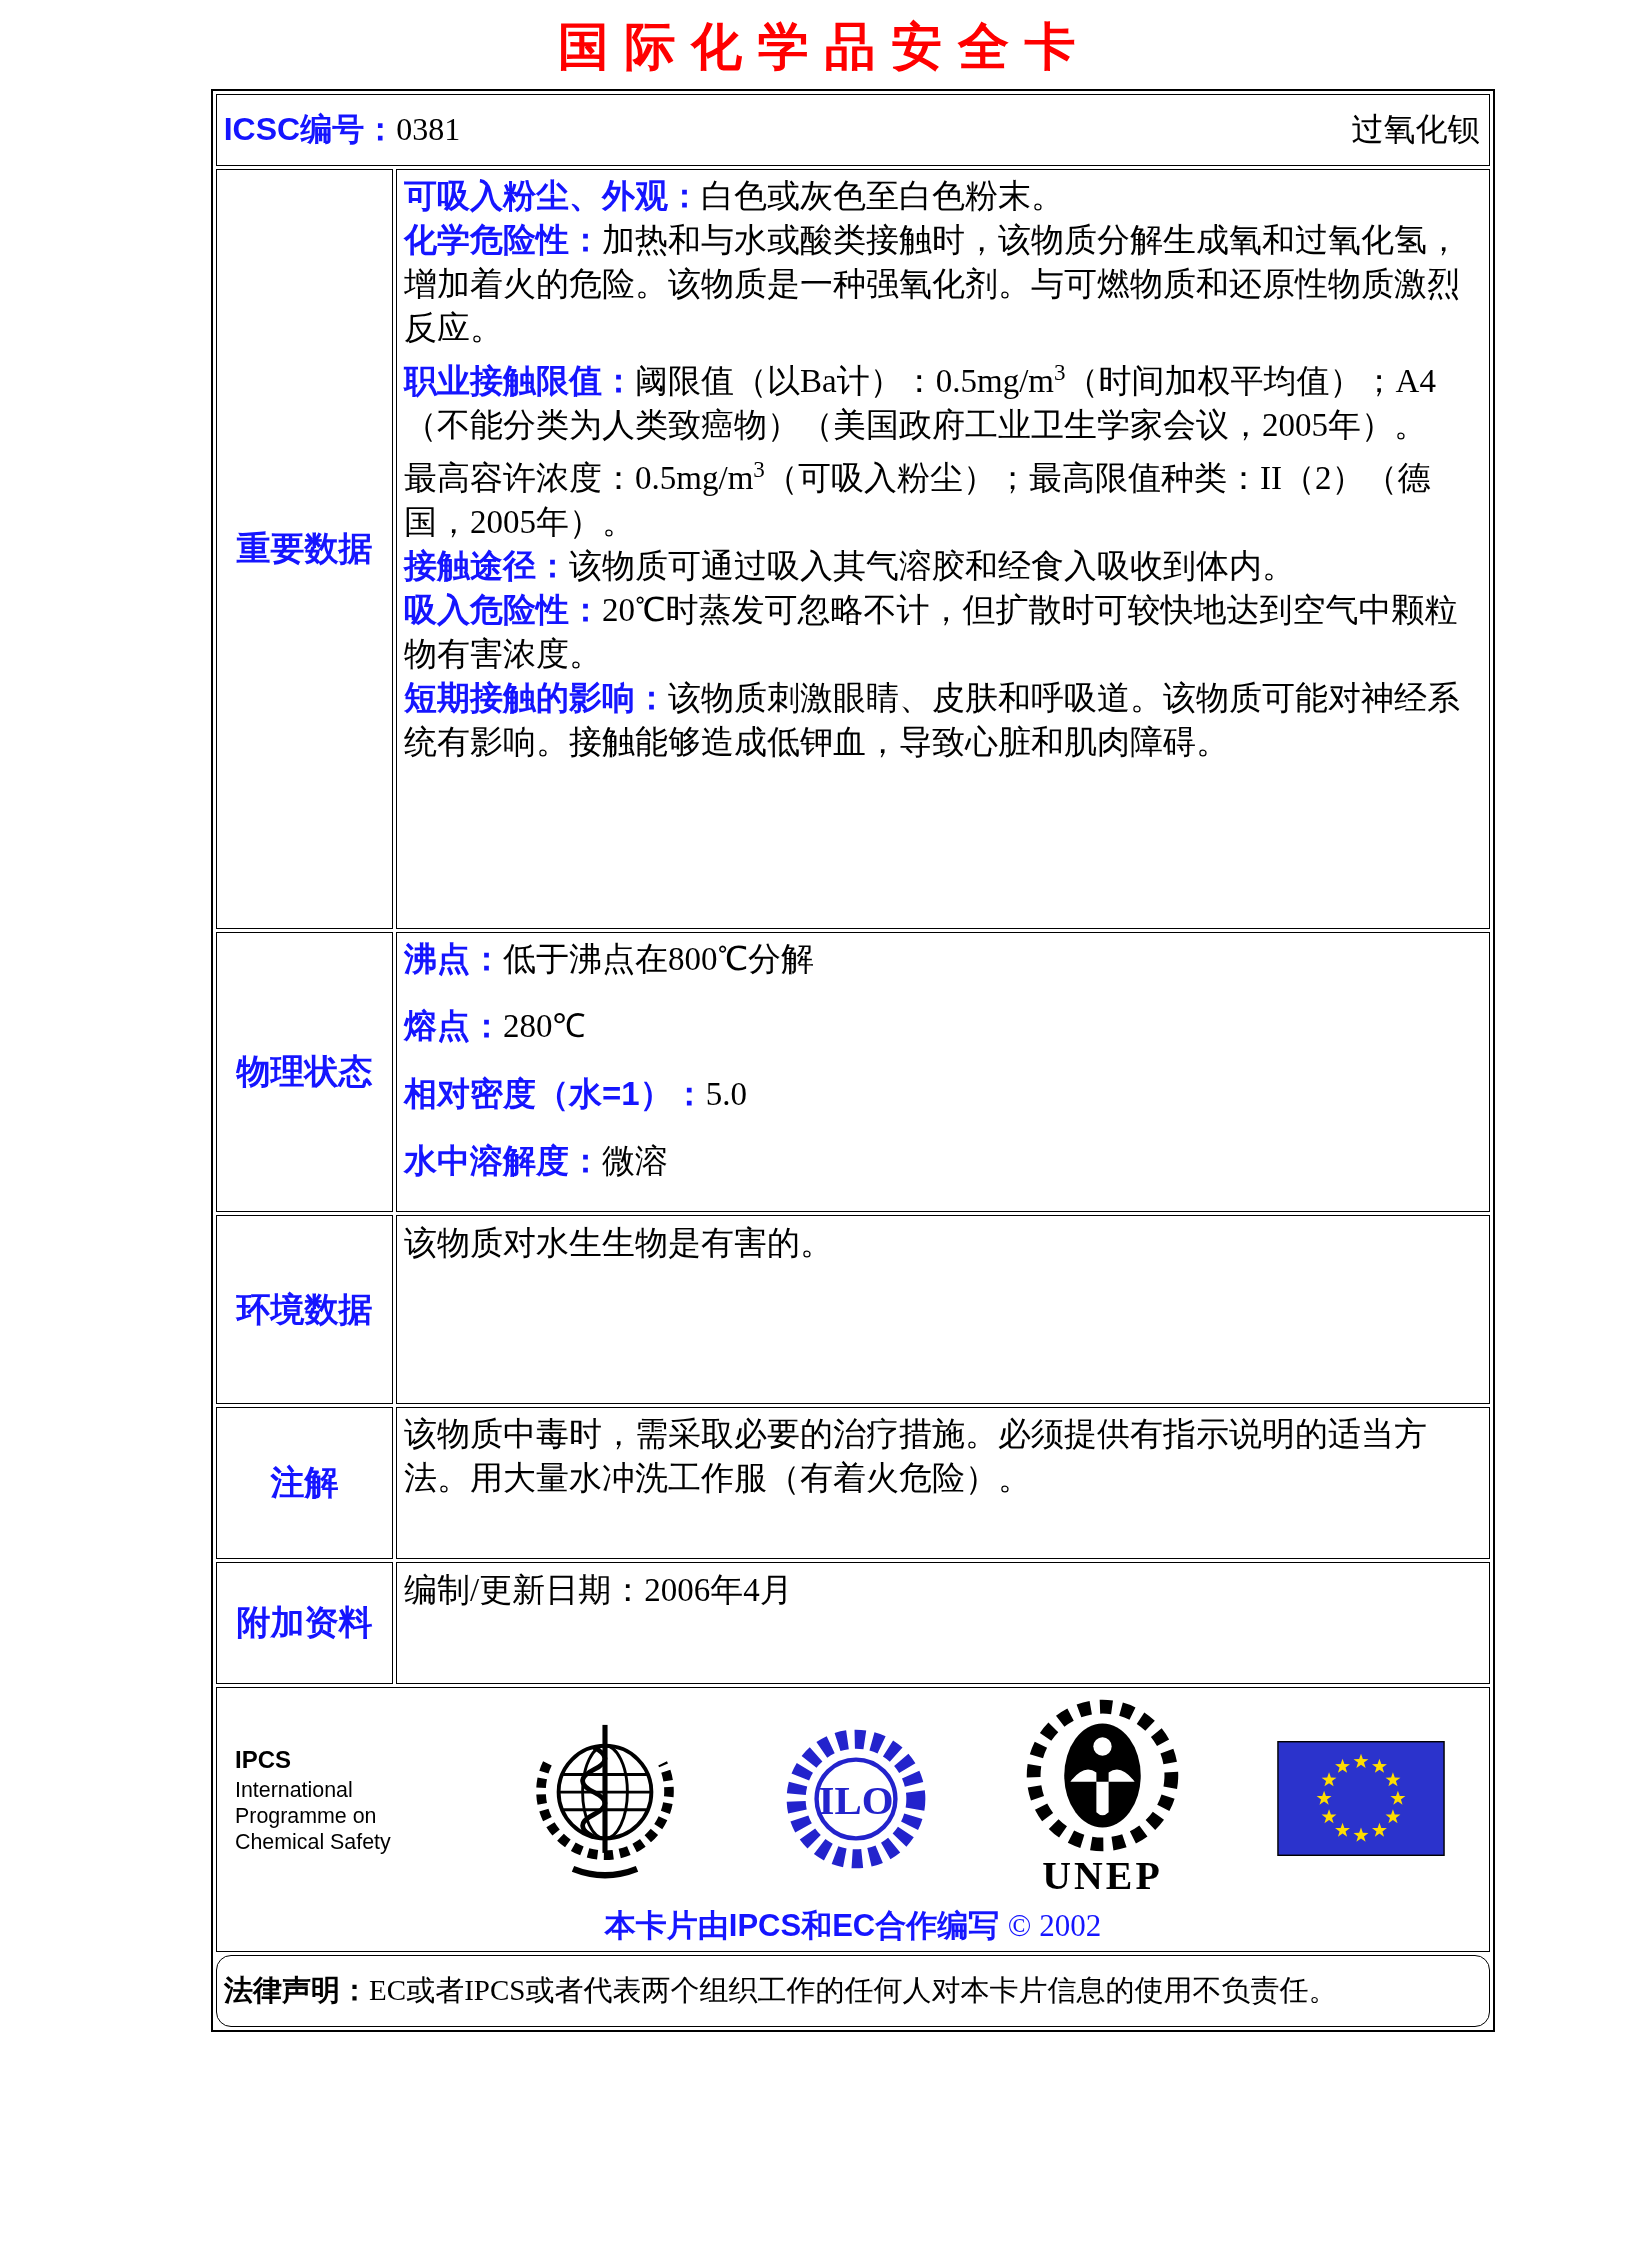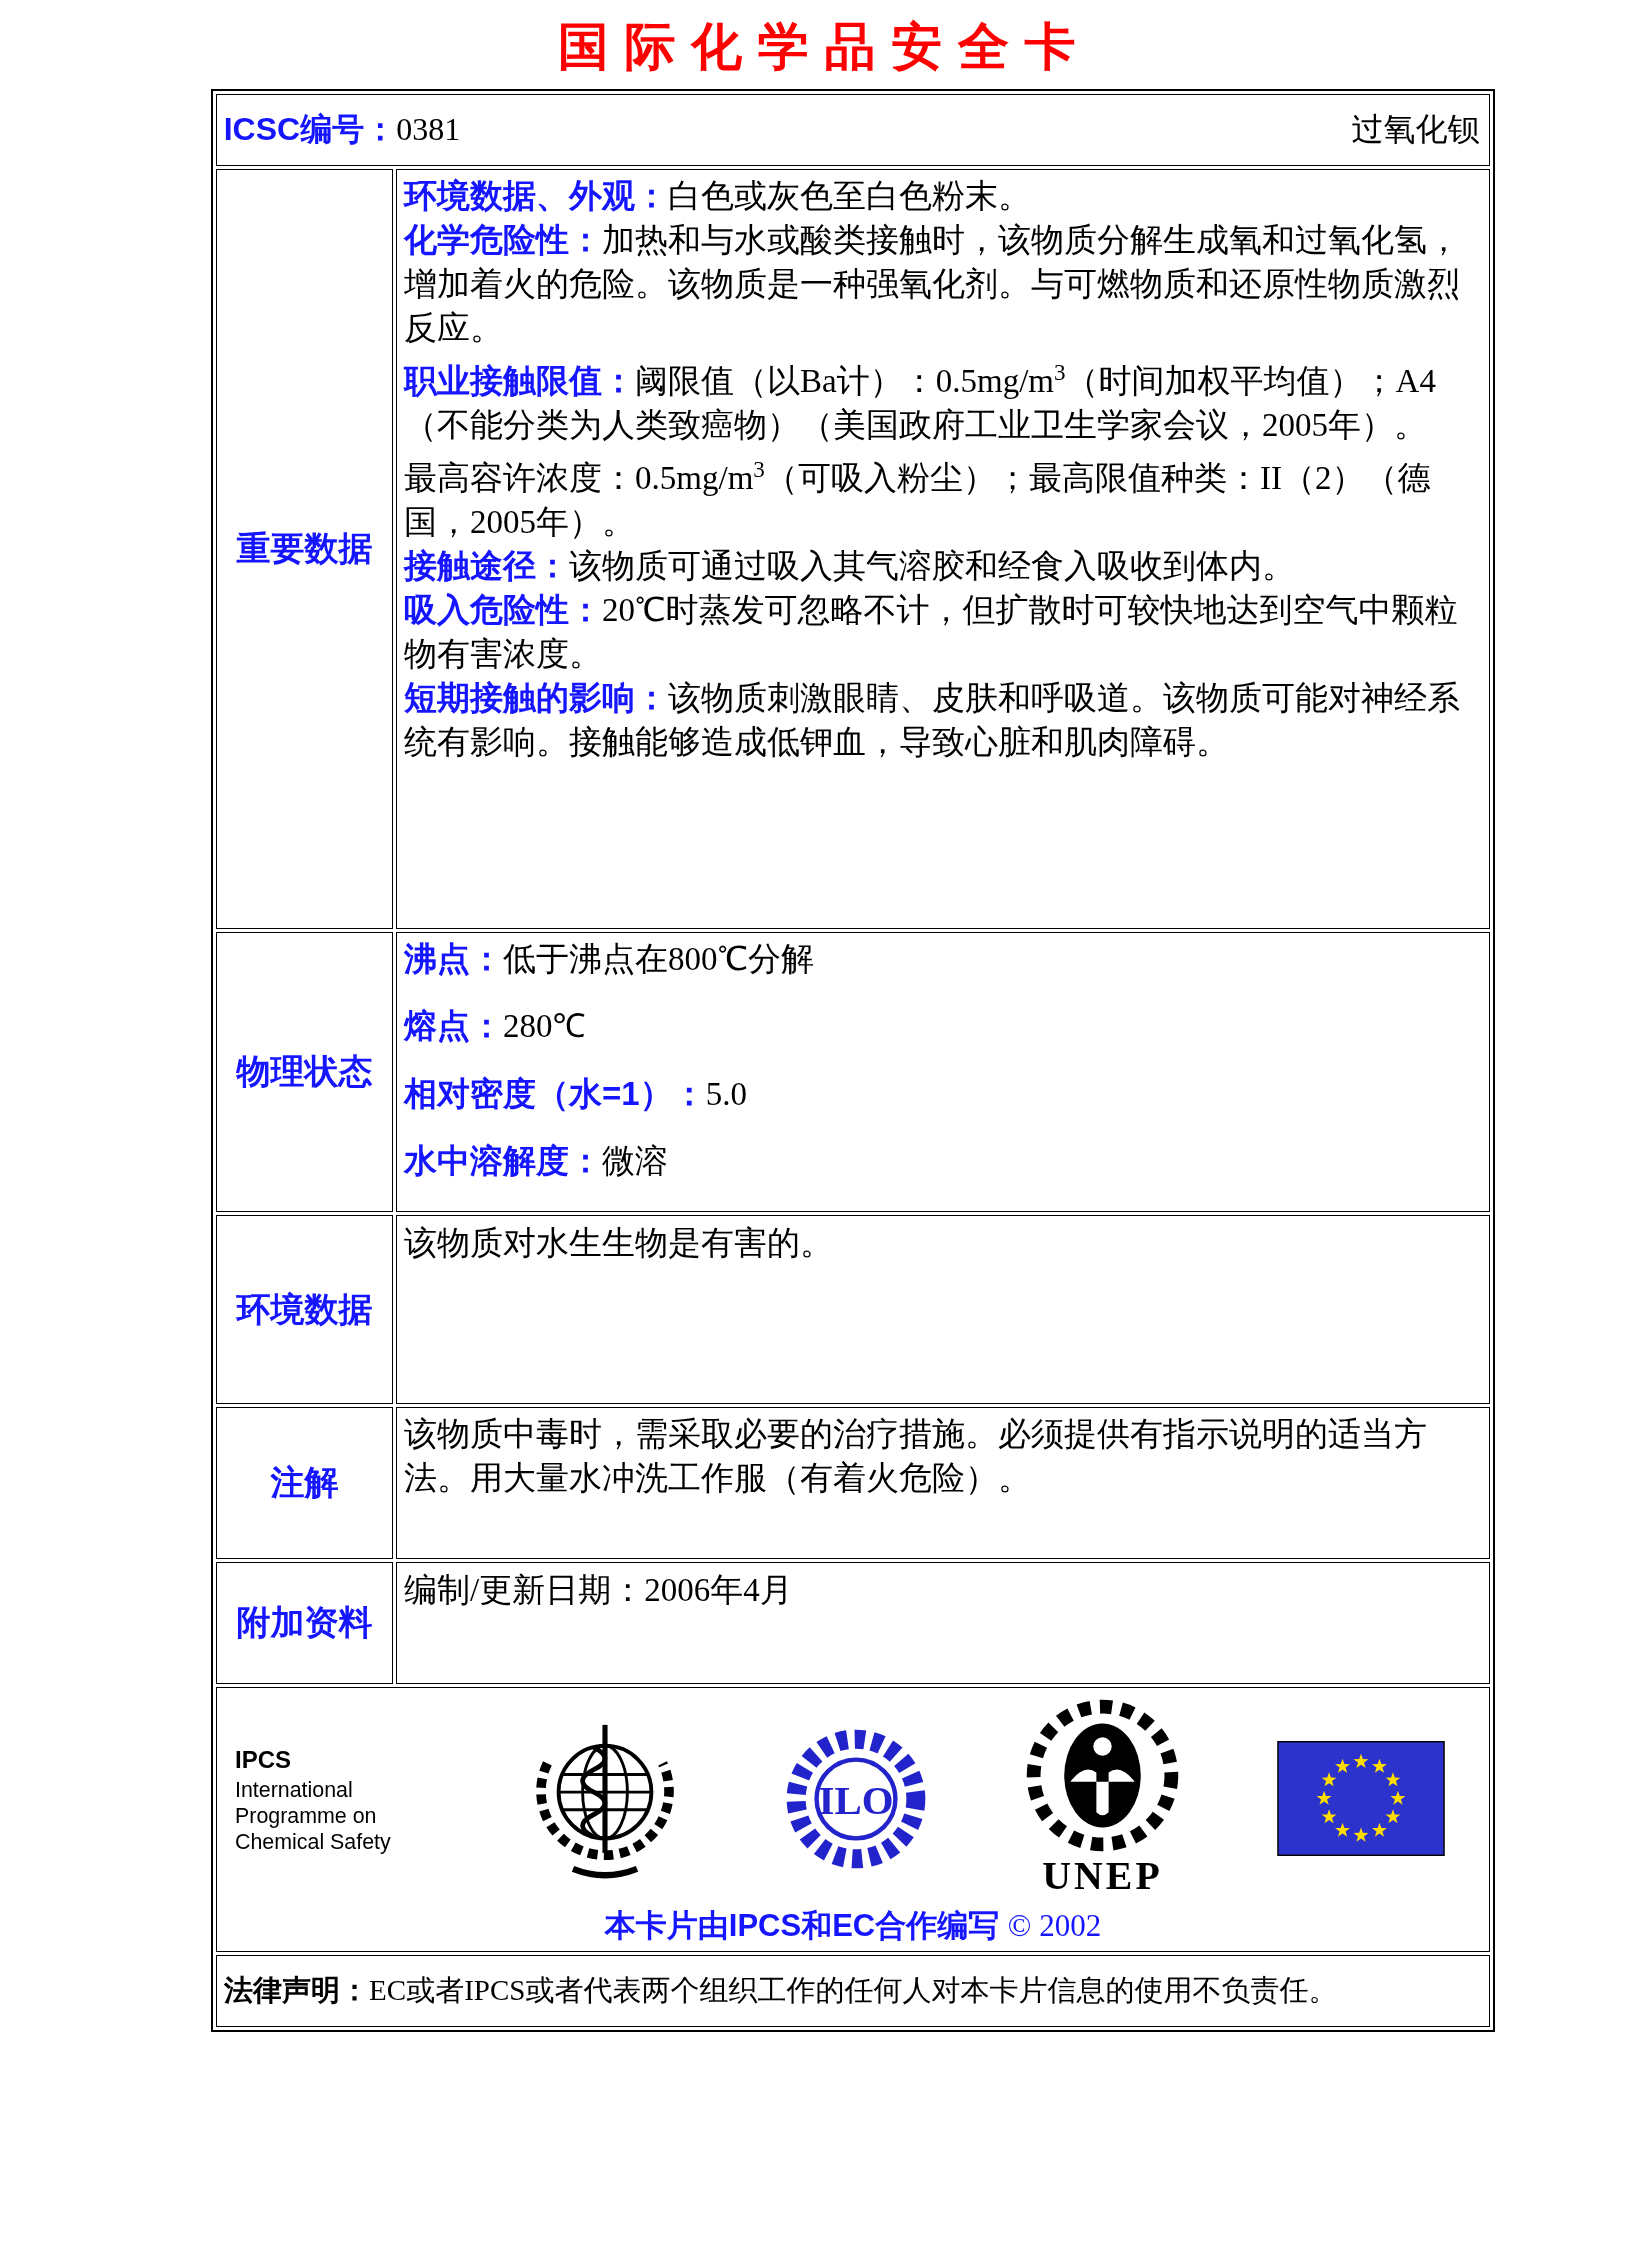--- a/index.html
+++ b/index.html
@@ -64,21 +64,21 @@
   tr.r-physical td.sec-content p { margin-bottom: 23.5px; }
   sup { font-size: 0.7em; }
 
   tr.r-header  td { height: 68px;  }
   tr.r-important td { height: 749px; }
   tr.r-physical  td { height: 246px; }
   tr.r-env       td { height: 178px; }
   tr.r-notes     td { height: 142px; }
   tr.r-extra     td { height: 111px; }
   tr.r-logos     td { height: 192px; vertical-align: top; }
-  tr.r-legal     td { height: 70px; vertical-align: middle; }
+  tr.r-legal     td { height: 70px; vertical-align: middle; border-radius: 15px; }
 
   .logos-wrap { padding: 10px 14.2px 2.8px 14.2px; }
   .logos-row {
     display: flex;
     align-items: center;
     justify-content: space-between;
     padding: 0 28.5px 0 2.8px;
   }
   .ipcs-block { font-family: "Liberation Sans", sans-serif; color: #000; width: 192px; }
   .ipcs-acronym { font-size: 24px; font-weight: bold; line-height: 34px; }
@@ -121,21 +121,21 @@
             <span class="blue-label">ICSC编号：</span><span class="body-text">0381</span>
           </span>
           <span class="body-text">过氧化钡</span>
         </div>
       </td>
     </tr>
 
     <tr class="r-important">
       <td class="sec-label">重要数据</td>
       <td class="sec-content">
-            <p><span class="blue-label">环境数据、外观：</span><span class="body-text">白色或灰色至白色粉末。</span></p>
+            <p><span class="blue-label">可吸入粉尘、外观：</span><span class="body-text">白色或灰色至白色粉末。</span></p>
             <p><span class="blue-label">化学危险性：</span><span class="body-text">加热和与水或酸类接触时，该物质分解生成氧和过氧化氢，增加着火的危险。该物质是一种强氧化剂。与可燃物质和还原性物质激烈反应。</span></p>
             <p><span class="blue-label">职业接触限值：</span><span class="body-text">阈限值（以Ba计）：0.5mg/m</span><sup class="body-text">3</sup><span class="body-text">（时间加权平均值）；A4（不能分类为人类致癌物）（美国政府工业卫生学家会议，2005年）。</span></p>
             <p><span class="body-text">最高容许浓度：0.5mg/m</span><sup class="body-text">3</sup><span class="body-text">（可吸入粉尘）；最高限值种类：II（2）（德国，2005年）。</span></p>
             <p><span class="blue-label">接触途径：</span><span class="body-text">该物质可通过吸入其气溶胶和经食入吸收到体内。</span></p>
             <p><span class="blue-label">吸入危险性：</span><span class="body-text">20℃时蒸发可忽略不计，但扩散时可较快地达到空气中颗粒物有害浓度。</span></p>
             <p><span class="blue-label">短期接触的影响：</span><span class="body-text">该物质刺激眼睛、皮肤和呼吸道。该物质可能对神经系统有影响。接触能够造成低钾血，导致心脏和肌肉障碍。</span></p>
           </td>
     </tr>
 
     <tr class="r-physical">

